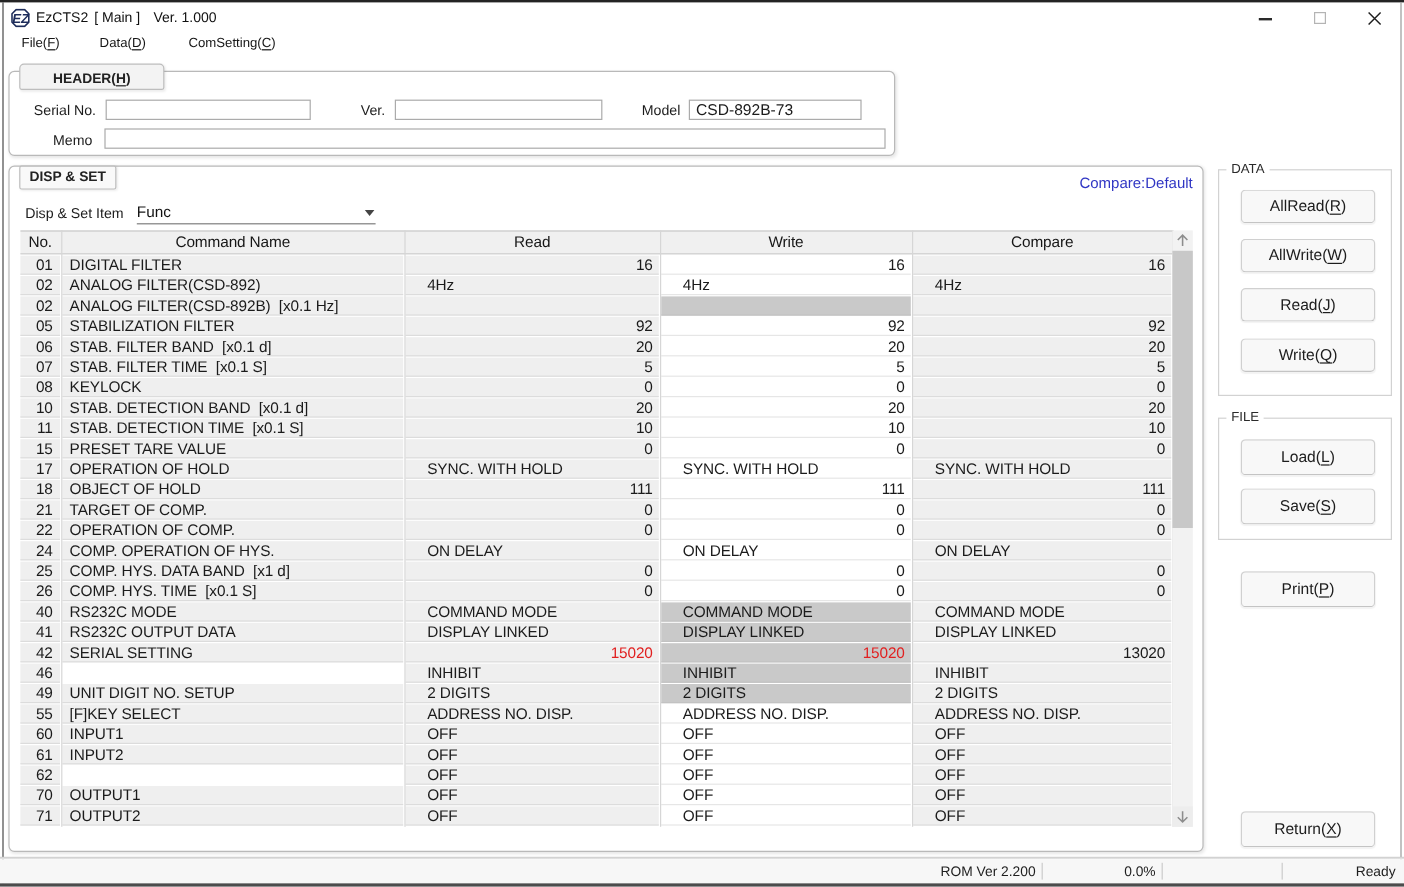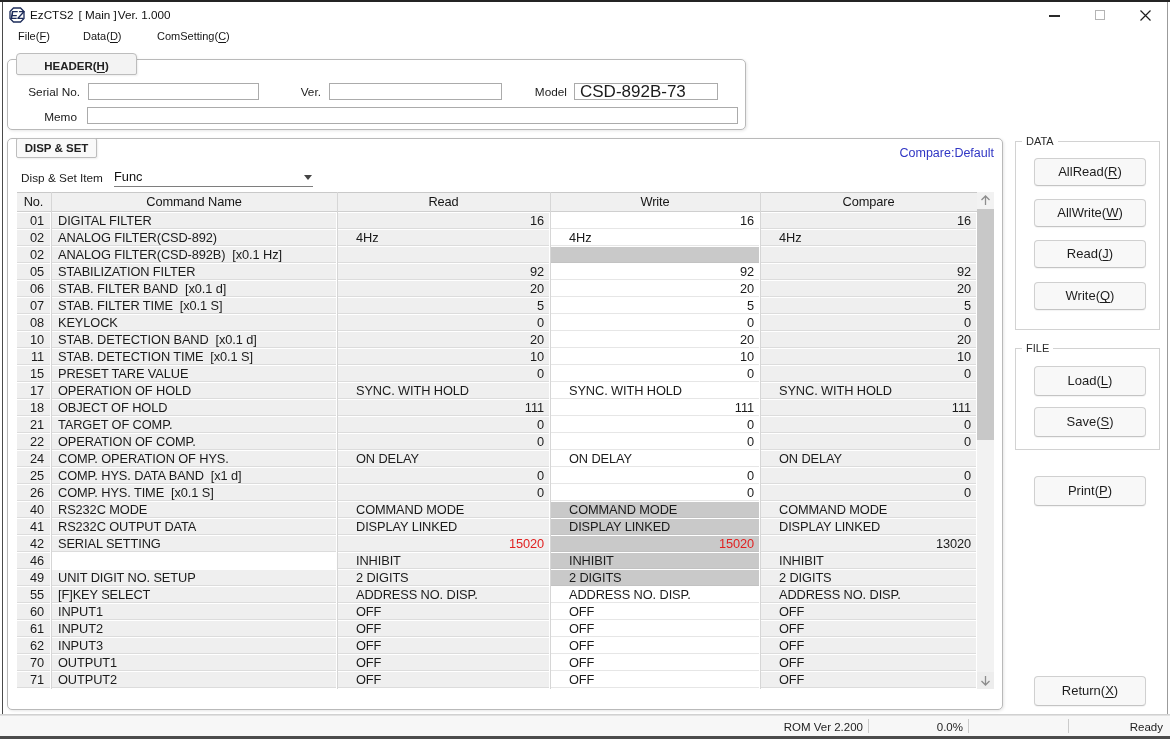--- a/index.html
+++ b/index.html
@@ -63,39 +63,39 @@
 <body>
 <div class="abs" id="topborder"></div>
 <div class="abs" id="leftborder"></div>
 <div class="abs" id="rightborder"></div>
 <div class="abs" id="botborder"></div>
 
 <svg class="abs" style="left:9px;top:7px" width="16" height="16" viewBox="0 0 16 16">
  <path d="M4.5 1 L11.5 1 L15 4.5 L15 11.5 L11.5 15 L4.5 15 L1 11.5 L1 4.5 Z" fill="#ffffff" stroke="#1d2c5a" stroke-width="1.3"></path>
  <text x="8.2" y="11.8" font-family="Liberation Sans" font-size="11" font-weight="bold" font-style="italic" text-anchor="middle" fill="#1d2c5a">EZ</text>
 </svg>
-<div class="abs" id="title"><span>EzCTS2</span><span style="margin-left:5px">[ Main ]</span><span style="margin-left:1px">Ver. 1.000</span></div>
+<div class="abs" id="title"><span>EzCTS2</span><span style="margin-left:5px">[ Main ]</span><span style="margin-left:11px">Ver. 1.000</span></div>
 <div class="abs" id="mindash"></div>
 <div class="abs" id="maxsq"></div>
 <svg class="abs" style="left:1140px;top:10px" width="11" height="11" viewBox="0 0 11 11">
     <path d="M0.5 0.5 L10.5 10.5 M10.5 0.5 L0.5 10.5" stroke="#1e1e1e" stroke-width="1.2"></path>
   </svg>
 
 <div class="abs menu" style="left:18px">File(<u>F</u>)</div>
 <div class="abs menu" style="left:83px">Data(<u>D</u>)</div>
 <div class="abs menu" style="left:157px">ComSetting(<u>C</u>)</div>
 
 <div class="abs gbox" id="hbox"></div>
 <div class="abs tab" id="htab">HEADER(<u>H</u>)</div>
 <div class="abs lbl" style="left:25px;top:85px;width:55px;text-align:right">Serial No.</div>
 <div class="abs inp" style="left:88px;top:83px;width:171px;height:17px"></div>
 <div class="abs lbl" style="left:299px;top:85px;width:22px;text-align:right">Ver.</div>
 <div class="abs inp" style="left:329px;top:83px;width:173px;height:17px"></div>
 <div class="abs lbl" style="left:531px;top:85px;width:36px;text-align:right">Model</div>
-<div class="abs inp" style="left:574px;top:83px;width:144px;height:17px;font-size:17px;line-height:16px;padding-left:5px">CSD-892B-73</div>
+<div class="abs inp" style="left:574px;top:83px;width:144px;height:17px;font-size:13px;line-height:16px;padding-left:5px">CSD-892B-73</div>
 <div class="abs lbl" style="left:43px;top:110px;width:34px;text-align:right">Memo</div>
 <div class="abs inp" style="left:87px;top:107px;width:651px;height:17px"></div>
 
 <div class="abs gbox" id="dbox"></div>
 <div class="abs tab" id="dtab">DISP &amp; SET</div>
 <div class="abs" id="cmpdef">Compare:Default</div>
 <div class="abs lbl" style="left:21px;top:171px">Disp &amp; Set Item</div>
 <div class="abs" id="funct">Func</div>
 <div class="abs" id="funcline"></div>
 <div class="abs" id="funcarrow"></div>
@@ -276,21 +276,20 @@
     </div>
 <div class="r" style="top:429px">
       <div class="c n">61</div>
       <div class="c m">INPUT2</div>
       <div class="c rd lft">OFF</div>
       <div class="c wr lft">OFF</div>
       <div class="c cp lft">OFF</div>
     </div>
 <div class="r" style="top:446px">
       <div class="c n">62</div>
-      <div class="c m">INPUT3</div>
       <div class="c rd lft">OFF</div>
       <div class="c wr lft">OFF</div>
       <div class="c cp lft">OFF</div>
     </div>
 <div class="r" style="top:463px">
       <div class="c n">70</div>
       <div class="c m">OUTPUT1</div>
       <div class="c rd lft">OFF</div>
       <div class="c wr lft">OFF</div>
       <div class="c cp lft">OFF</div>

